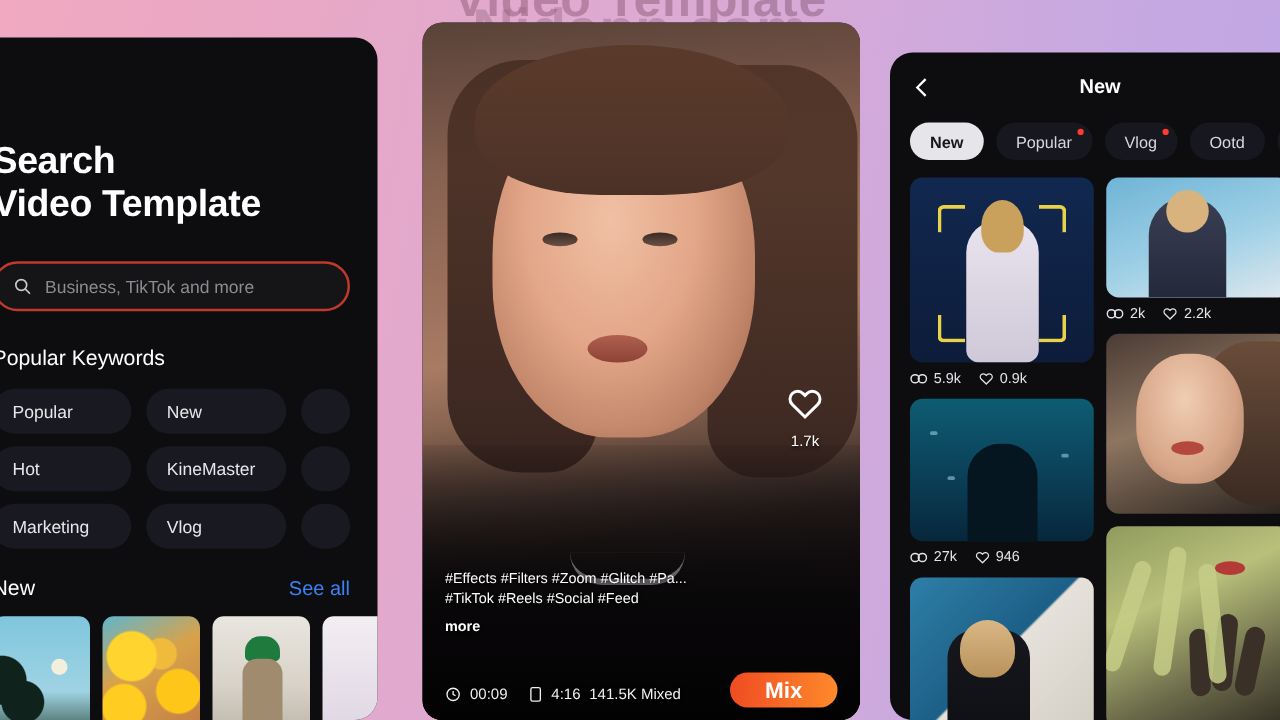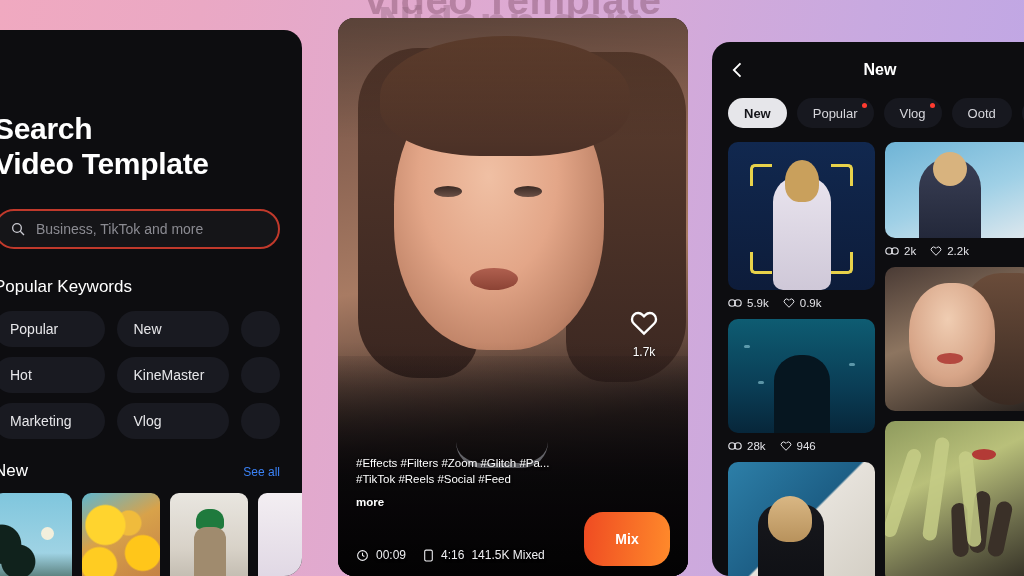--- a/index.html
+++ b/index.html
@@ -36,21 +36,21 @@
   .lp-search svg{ flex:0 0 auto; }
   .lp-search-ph{ font-size:14px; color:#8b8b92; }
   .lp-sec{ margin-top:28px; font-size:17px; font-weight:500; }
   .chips{ margin-top:14px; display:grid; grid-template-columns:1fr 1fr 0.35fr; gap:10px 12px; }
   .chip{
     height:36px; border-radius:18px; background:#191a21; display:flex; align-items:center;
     padding:0 16px; font-size:14px; color:#e7e7ea; white-space:nowrap; overflow:hidden;
   }
   .lp-newrow{ margin-top:22px; display:flex; align-items:baseline; justify-content:space-between; }
   .lp-newrow h4{ font-size:17px; font-weight:500; }
-  .see-all{ font-size:12px; color:#3b82f6; }
+  .see-all{ font-size:16px; color:#3b82f6; }
   .thumbstrip{ margin-top:12px; display:flex; gap:10px; }
   .thumb{ width:78px; height:100px; border-radius:9px; flex:0 0 auto; position:relative; overflow:hidden; }
   .th1{ background:linear-gradient(180deg,#7fc6dd 0%,#9fd3e4 60%,#2e4a3a 100%); }
   .th1:before{ content:""; position:absolute; left:-8px; top:28px; width:52px; height:58px;
     background:radial-gradient(circle at 30% 40%,#10221c 0 38%,transparent 40%),
                radial-gradient(circle at 62% 70%,#10221c 0 32%,transparent 34%); }
   .th1:after{ content:""; position:absolute; right:18px; top:34px; width:13px; height:13px;
     border-radius:50%; background:#f3efdc; }
   .th2{ background:linear-gradient(150deg,#5fb6cf 0%,#d8a24a 40%,#c07a45 100%); }
   .th2:before{ content:""; position:absolute; inset:0;
@@ -114,22 +114,22 @@
   .act{ margin-bottom:18px; }
   .act .cnt{ font-size:12px; margin-top:3px; text-shadow:0 1px 3px rgba(0,0,0,.8); }
 
   .caption{ position:absolute; left:18px; bottom:68px; width:232px; color:#fff; }
   .cap-tags{ font-size:11.5px; line-height:1.45; text-shadow:0 1px 3px rgba(0,0,0,.9); }
   .cap-more{ font-size:11.5px; font-weight:600; margin-top:8px; text-shadow:0 1px 3px rgba(0,0,0,.9); }
   .meta{ position:absolute; left:18px; bottom:14px; display:flex; align-items:center; gap:7px;
     font-size:12px; color:#efeff2; text-shadow:0 1px 3px rgba(0,0,0,.9); }
   .meta .sep{ width:3px; }
   .mixbtn{
-    position:absolute; right:18px; bottom:10px; width:86px; height:54px; border-radius:19px;
-    background:linear-gradient(95deg,#ef4b22,#ff8a2b); color:#fff; font-size:14px; font-weight:600;
+    position:absolute; right:18px; bottom:10px; width:86px; height:28px; border-radius:19px;
+    background:linear-gradient(95deg,#ef4b22,#ff8a2b); color:#fff; font-size:18px; font-weight:600;
     display:flex; align-items:center; justify-content:center; border:none;
     font-family:"Liberation Sans", sans-serif;
   }
 
   
   #rightPanel{ left:712px; top:42px; width:336px; height:534px; border-radius:18px; }
   .rp-head{ height:56px; display:flex; align-items:center; padding:0 16px; color:#fff; position:relative; }
   .rp-title{ position:absolute; left:0; width:100%; text-align:center; font-size:16px; font-weight:600; }
   .rp-tabs{ display:flex; gap:10px; padding:0 16px; }
   .rtab{
@@ -354,21 +354,21 @@
             <div class="f1"></div>
             <div class="f2"></div>
             <div class="f3"></div>
         </div>
         <div class="rstats">
           <span class="rstat">
             <svg width="14" height="10" viewBox="0 0 24 16" fill="none" stroke="#e3e3e8" stroke-width="2">
               <circle cx="7" cy="8" r="5.6"></circle>
                 <circle cx="17" cy="8" r="5.6"></circle>
             </svg>
-            <span>28k</span>
+            <span>27k</span>
           </span>
           <span class="rstat">
             <svg width="12" height="12" viewBox="0 0 24 24" fill="none" stroke="#e3e3e8" stroke-width="2">
               <path d="M12 20.5 3.8 12.4a4.9 4.9 0 1 1 7-6.9l1.2 1.2 1.2-1.2a4.9 4.9 0 1 1 7 6.9Z"></path>
             </svg>
             <span>946</span>
           </span>
         </div>
       </div>
 

